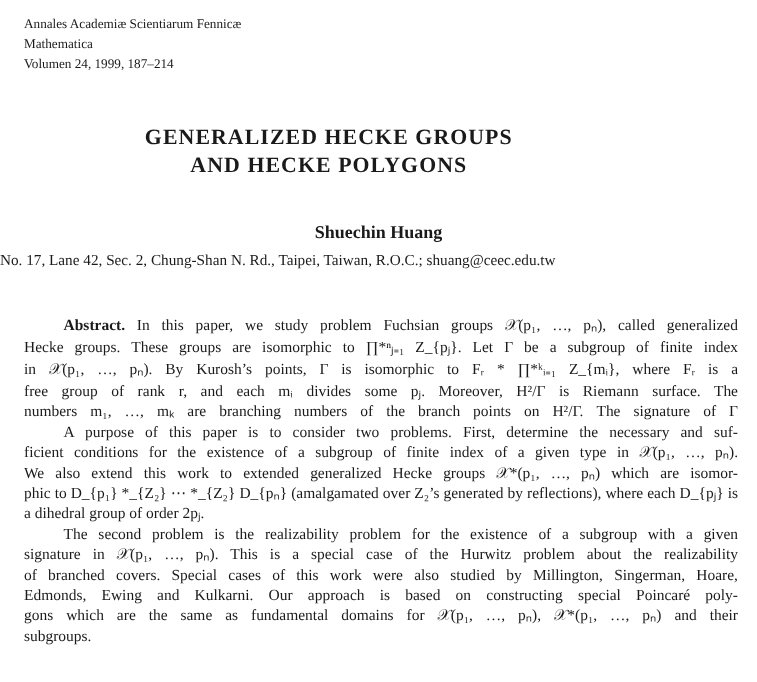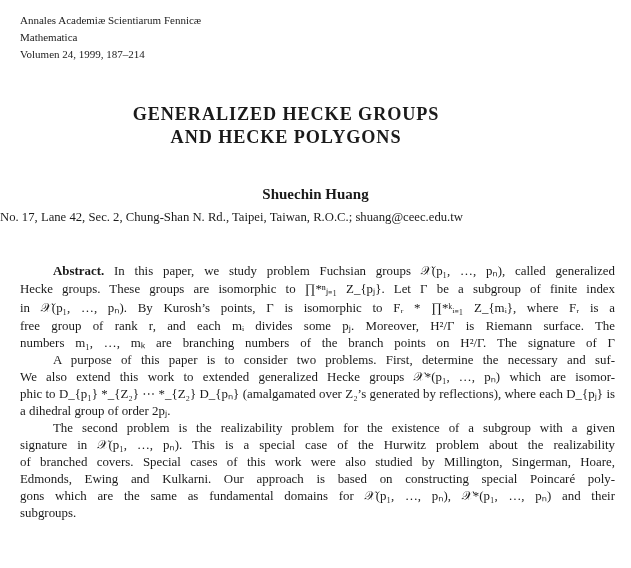--- a/index.html
+++ b/index.html
@@ -6,21 +6,21 @@
   body {
     width: 631px; height: 568px; overflow: hidden; position: relative;
     font-family: "DejaVu Serif", "Liberation Serif", serif;
     color: #1a1a1a;
   }
   .journal {
     position: absolute; left: 20px; top: 12px;
     font-family: "Liberation Serif", serif; font-size: 11px; line-height: 17px;
   }
   .title {
-    position: absolute; left: 12px; width: 548px; top: 103px; text-align: center;
+    position: absolute; left: 0; width: 548px; top: 103px; text-align: center;
     font-family: "Liberation Serif", serif; font-weight: bold; font-size: 18.2px;
     line-height: 23px; letter-spacing: 0.9px;
   }
   .author {
     position: absolute; left: 0; width: 631px; top: 186px; text-align: center;
     font-family: "Liberation Serif", serif; font-weight: bold; font-size: 15px;
   }
   .address {
     position: absolute; left: 0; width: 631px; top: 210px; 
     font-family: "Liberation Serif", serif; font-size: 12.7px;
@@ -55,20 +55,21 @@
 <div class="author">Shuechin Huang</div>
 <div class="address">No. 17, Lane 42, Sec. 2, Chung-Shan N. Rd., Taipei, Taiwan, R.O.C.; shuang@ceec.edu.tw</div>
 
 <div class="abstract">
   <div class="ln indent" style="white-space: nowrap; word-spacing: 0.00120192px;"><b class="abs">Abstract.</b> <span>In this paper, we study problem Fuchsian groups 𝒳(p₁, …, pₙ), called generalized</span></div>
   <div class="ln tall" style="white-space: nowrap; word-spacing: 0px;">Hecke groups. These groups are isomorphic to ∏*ⁿⱼ₌₁ Z_{pⱼ}. Let Γ be a subgroup of finite index</div>
   <div class="ln tall" style="white-space: nowrap; word-spacing: 0px;">in 𝒳(p₁, …, pₙ). By Kurosh’s points, Γ is isomorphic to Fᵣ * ∏*ᵏᵢ₌₁ Z_{mᵢ}, where Fᵣ is a</div>
   <div class="ln" style="white-space: nowrap; word-spacing: 0px;">free group of rank r, and each mᵢ divides some pⱼ. Moreover, H²/Γ is Riemann surface. The</div>
   <div class="ln" style="white-space: nowrap; word-spacing: 0px;">numbers m₁, …, mₖ are branching numbers of the branch points on H²/Γ. The signature of Γ</div>
   <div class="ln indent" style="white-space: nowrap; word-spacing: 0px;">A purpose of this paper is to consider two problems. First, determine the necessary and suf-</div>
+  <div class="ln" style="white-space: nowrap; word-spacing: 0px;">ficient conditions for the existence of a subgroup of finite index of a given type in 𝒳(p₁, …, pₙ).</div>
   <div class="ln" style="white-space: nowrap; word-spacing: 0px;">We also extend this work to extended generalized Hecke groups 𝒳*(p₁, …, pₙ) which are isomor-</div>
   <div class="ln" style="white-space: nowrap; word-spacing: 0px;">phic to D_{p₁} *_{Z₂} ⋯ *_{Z₂} D_{pₙ} (amalgamated over Z₂’s generated by reflections), where each D_{pⱼ} is</div>
   <div class="ln last">a dihedral group of order 2pⱼ.</div>
   <div class="ln indent" style="white-space: nowrap; word-spacing: 0px;">The second problem is the realizability problem for the existence of a subgroup with a given</div>
   <div class="ln" style="white-space: nowrap; word-spacing: 0px;">signature in 𝒳(p₁, …, pₙ). This is a special case of the Hurwitz problem about the realizability</div>
   <div class="ln" style="white-space: nowrap; word-spacing: 0px;">of branched covers. Special cases of this work were also studied by Millington, Singerman, Hoare,</div>
   <div class="ln" style="white-space: nowrap; word-spacing: 0px;">Edmonds, Ewing and Kulkarni. Our approach is based on constructing special Poincaré poly-</div>
   <div class="ln" style="white-space: nowrap; word-spacing: 0px;">gons which are the same as fundamental domains for 𝒳(p₁, …, pₙ), 𝒳*(p₁, …, pₙ) and their</div>
   <div class="ln last">subgroups.</div>
 </div>

